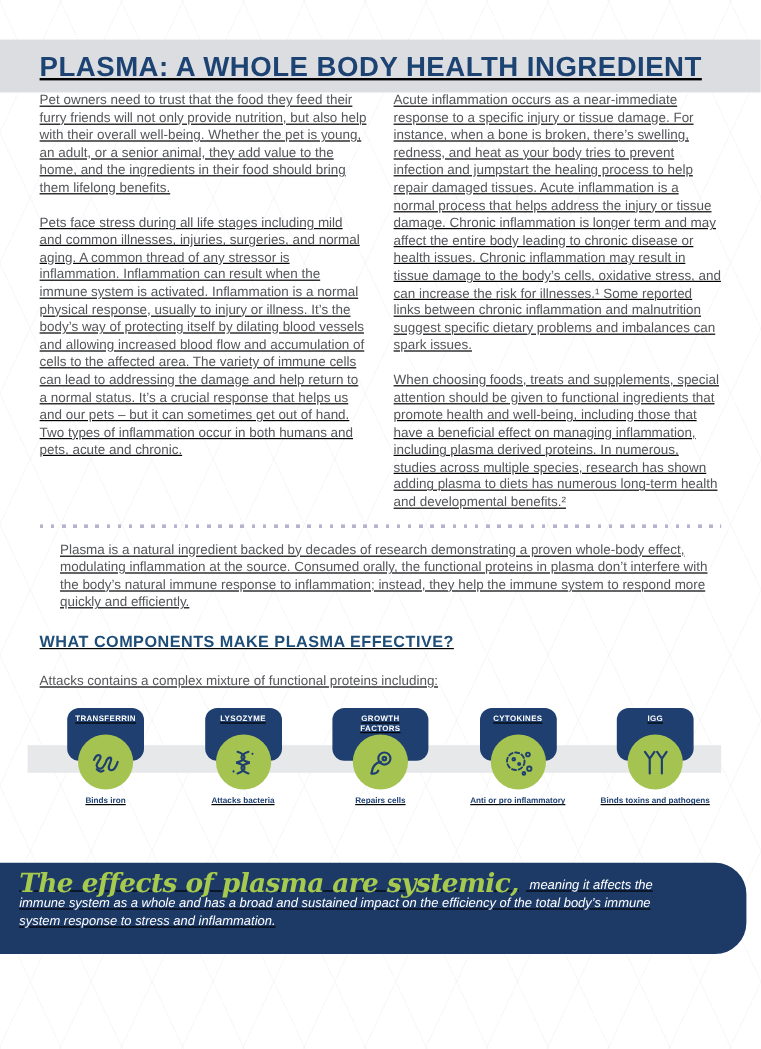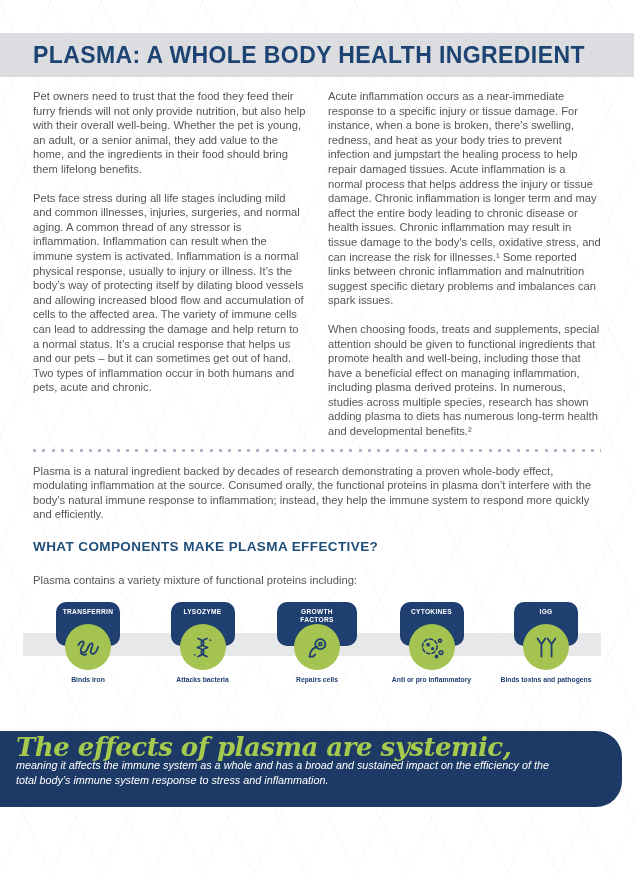--- a/index.html
+++ b/index.html
@@ -5,43 +5,44 @@
   html,body{margin:0;padding:0;}
   .page{
     position:relative;
     width:634px;height:874px;
     overflow:hidden;
     font-family:"Liberation Sans", sans-serif;
     background:
       repeating-linear-gradient(115deg, rgba(120,130,150,0.05) 0 1px, transparent 1px 46px),
       repeating-linear-gradient(65deg, rgba(120,130,150,0.05) 0 1px, transparent 1px 46px),
       #ffffff;
+    text-decoration: underline;
   }
   .title-band{
     margin-top:33px;height:44px;background:#dcdde0;
     display:flex;align-items:center;padding-left:33px;box-sizing:border-box;
   }
   .title-band h1{
     margin:0;font-size:23px;font-weight:bold;color:#1d4373;letter-spacing:.4px;
   }
   .content{padding:0 33px;}
   .sec-heading{
     margin:17px 0 0 0;font-size:13.5px;font-weight:bold;color:#1f4e79;letter-spacing:.4px;
   }
-  .cols{display:flex;gap:22px;margin-top:12px;}
+  .cols{display:flex;gap:22px;}
   .col{flex:1;}
   .body-text{color:#54565a;font-size:11.2px;line-height:14.6px;}
   .body-text p{margin:0 0 14px 0;}
   .body-text p:last-child{margin-bottom:0;}
   .dot-divider{
     margin-top:10px;height:3px;
     background:repeating-linear-gradient(90deg,#b5b4cc 0 3px,transparent 3px 9.3px);
   }
   .wip-heading{margin-top:26px;}
-  .wip-body{margin-top:12px;}
+  .wip-body{margin-top:12px;margin-left:17px;}
   .comp-heading{}
   .comp-intro{margin-top:20px;color:#54565a;font-size:11.2px;}
   .cards-row{
     position:relative;margin-top:16px;height:84px;
     display:flex;justify-content:space-between;
   }
   .cards-band{
     position:absolute;left:-10px;right:0;top:31px;height:23px;background:#e7e8ea;
   }
   .card{
@@ -64,21 +65,21 @@
     text-align:center;white-space:nowrap;
   }
   .footer-band{
     margin-top:45px;margin-left:0;width:622px;height:76px;box-sizing:border-box;
     background:#1d3a66;border-radius:0 26px 26px 0;
     padding:12px 70px 0 16px;
   }
   .footer-band p{margin:0;color:#ffffff;font-style:italic;font-size:10.8px;line-height:15px;}
   .footer-lead{
     font-family:"DejaVu Serif", serif;font-style:italic;font-weight:bold;
-    color:#a5ca4d;font-size:26px;line-height:0;vertical-align:-2px;letter-spacing:-.5px;
+    color:#a5ca4d;font-size:22px;line-height:0;vertical-align:-2px;letter-spacing:-.5px;
     padding-right:6px;
   }
 </style>
 </head>
 <body>
 
 <div class="page">
 
   <div class="title-band">
     <h1>PLASMA: A WHOLE BODY HEALTH INGREDIENT</h1>
@@ -98,21 +99,21 @@
       </div>
     </div>
 
     <div class="dot-divider"></div>
 
     <div class="body-text wip-body">
       <p>Plasma is a natural ingredient backed by decades of research demonstrating a proven whole-body effect, modulating inflammation at the source. Consumed orally, the functional proteins in plasma don’t interfere with the body’s natural immune response to inflammation; instead, they help the immune system to respond more quickly and efficiently.</p>
     </div>
 
     <h2 class="sec-heading comp-heading">WHAT COMPONENTS MAKE PLASMA EFFECTIVE?</h2>
-    <p class="comp-intro">Plasma contains a variety mixture of functional proteins including:</p>
+    <p class="comp-intro">Attacks contains a complex mixture of functional proteins including:</p>
 
     <div class="cards-row">
       <div class="cards-band"></div>
 
       <div class="card">
         <div class="card-label">TRANSFERRIN</div>
         <div class="card-circle">
           <span>
             <svg width="27" height="27" viewBox="0 0 24 24" fill="none" stroke="#1e3f70" stroke-width="1.6" stroke-linecap="round">
               <path d="M3 10c2-5 6-4 4.5-1s-4 5-1.5 7 5-2 6-5 4.5-4 3.5-.5-3 6-.5 7 4.5-2.5 5.5-6"></path>

